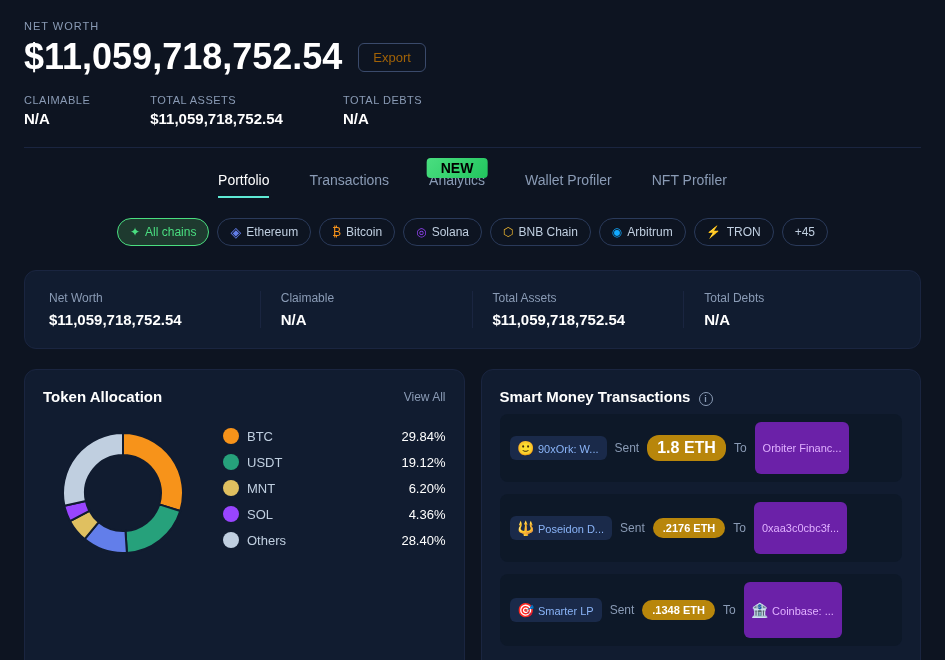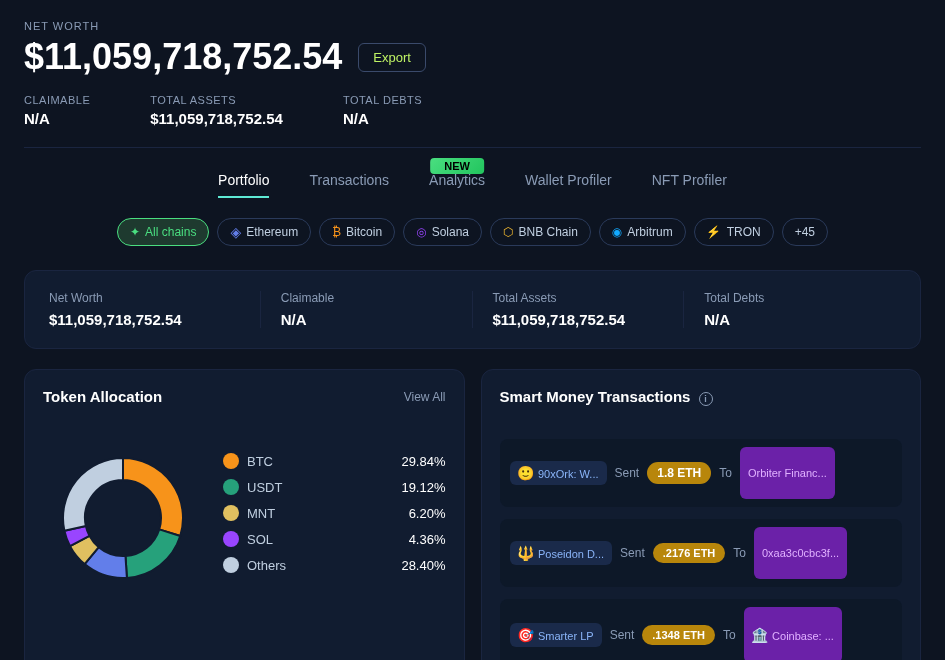--- a/index.html
+++ b/index.html
@@ -32,21 +32,21 @@
       font-size: 36px;
       font-weight: 700;
       color: #ffffff;
     }
     .export-btn {
       display: flex;
       align-items: center;
       gap: 6px;
       background: transparent;
       border: 1px solid #3a4a6b;
-      color: #bef264;
+      color: #a16207;
       padding: 6px 14px;
       border-radius: 6px;
       font-size: 13px;
       cursor: pointer;
     }
     .summary-row {
       display: flex;
       gap: 60px;
       margin-bottom: 24px;
       padding-bottom: 20px;
@@ -84,21 +84,21 @@
       color: #ffffff;
       border-bottom: 2px solid #5eead4;
     }
     .tab-new-badge {
       position: absolute;
       top: -14px;
       left: 50%;
       transform: translateX(-50%);
       background: linear-gradient(135deg, #4ade80, #22c55e);
       color: #000;
-      font-size: 11px;
+      font-size: 14px;
       font-weight: 700;
       padding: 2px 14px;
       border-radius: 4px;
     }
     
     .chain-filters {
       display: flex;
       justify-content: center;
       gap: 8px;
       margin-bottom: 24px;
@@ -157,21 +157,21 @@
     .panel {
       background: #111c30;
       border-radius: 12px;
       border: 1px solid #1a2540;
       padding: 18px;
     }
     .panel-header {
       display: flex;
       justify-content: space-between;
       align-items: center;
-      margin-bottom: 33px;
+      margin-bottom: 8px;
     }
     .panel-title {
       font-size: 15px;
       font-weight: 600;
       color: #ffffff;
     }
     .view-all-link {
       font-size: 12px;
       color: #8a9bb5;
       cursor: pointer;
@@ -233,21 +233,21 @@
       text-align: center;
     }
     .sm-action {
       font-size: 12px;
       color: #8a9bb5;
     }
     .sm-amount {
       background: #b8860b;
       border-radius: 12px;
       padding: 4px 10px;
-      font-size: 12px;
+      font-size: 16px;
       color: #ffffff;
       font-weight: 600;
     }
     .sm-amount.small { font-size: 11px; }
     .sm-to {
       font-size: 12px;
       color: #8a9bb5;
     }
     .sm-dest {
       background: #6b21a8;

